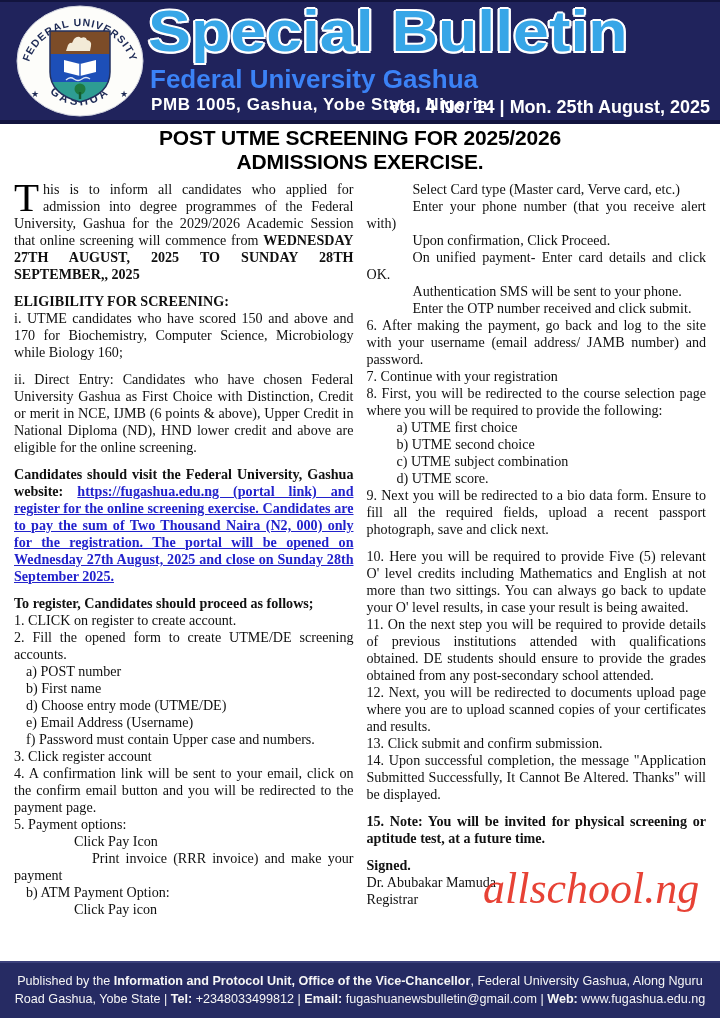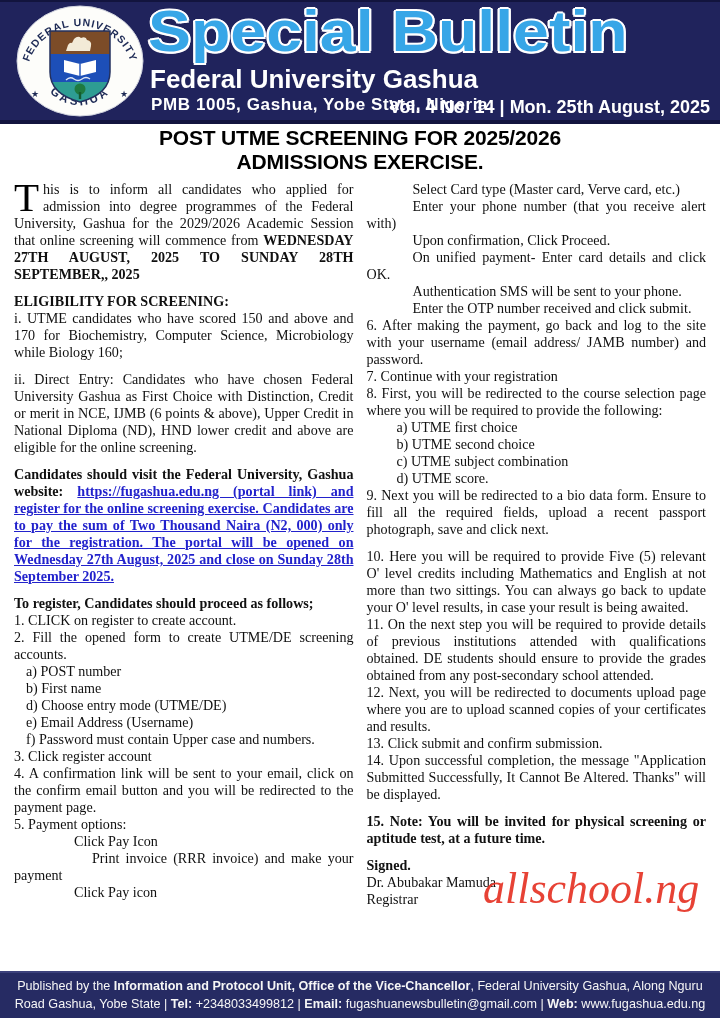--- a/index.html
+++ b/index.html
@@ -9,21 +9,21 @@
   
   .header{position:absolute;top:0;left:0;right:0;height:118px;background:#20235c;
           border-top:2px solid #12143e;border-bottom:4px solid #12143e;}
   .logo-wrap{position:absolute;left:14px;top:2px;width:132px;height:114px;}
   .head-block{position:absolute;left:147px;top:0;right:0;height:100%;}
   .bulletin-title{position:absolute;left:1px;top:-4px;white-space:nowrap;
       font-family:"Liberation Sans",sans-serif;font-weight:bold;font-size:57px;
       letter-spacing:0px;color:#37a6e7;transform:scaleX(1.13);transform-origin:0 50%;
       text-shadow:-2px 0 #fff,2px 0 #fff,0 -2px #fff,0 2px #fff,
                   -1.5px -1.5px #fff,1.5px -1.5px #fff,-1.5px 1.5px #fff,1.5px 1.5px #fff;}
-  .university-name{position:absolute;left:3px;top:62px;color:#ffffff;white-space:nowrap;
+  .university-name{position:absolute;left:3px;top:62px;color:#3b82f6;white-space:nowrap;
       font-family:"Liberation Sans",sans-serif;font-weight:bold;font-size:26px;}
   .address{position:absolute;left:4px;top:93px;color:#ffffff;white-space:nowrap;
       font-family:"Liberation Sans",sans-serif;font-weight:bold;font-size:17px;letter-spacing:.6px;}
   .issue{position:absolute;right:10px;bottom:2px;color:#ffffff;white-space:nowrap;
       font-family:"Liberation Sans",sans-serif;font-weight:bold;font-size:18px;}
 
   
   .content{position:absolute;top:122px;left:0;right:0;bottom:57px;overflow:hidden;}
   .doc-title{text-align:center;margin-top:4px;color:#000;
       font-family:"Liberation Sans",sans-serif;font-weight:bold;font-size:21px;
@@ -40,21 +40,21 @@
   .ind4{text-indent:60px;}
   .ind5{text-indent:78px;}
   .dropcap{float:left;font-size:41px;line-height:33px;padding:0 4px 0 0;color:#000;}
 
   
   .watermark{position:absolute;left:483px;top:867px;z-index:5;
       font-family:"Liberation Serif",serif;font-size:44px;line-height:1;
       color:#e6382b;opacity:.95;white-space:nowrap;font-style:italic;}
 
   
-  .footer{position:absolute;left:0;right:0;bottom:0;height:47px;background:#262b63;
+  .footer{position:absolute;left:0;right:0;bottom:0;height:57px;background:#262b63;
       border-top:2px solid #3c417c;display:flex;align-items:center;justify-content:center;
       padding:8px 12px;box-sizing:border-box;}
   .footer .blk{text-align:center;color:#f6f6f6;
       font-family:"Liberation Sans",sans-serif;font-size:12.6px;line-height:1.42;}
 </style>
 </head>
 <body>
 
 <div class="page">
 
@@ -121,20 +121,21 @@
           <div class="blk ind1"><span>a) POST number</span></div>
           <div class="blk ind1"><span>b) First name</span></div>
           <div class="blk ind1"><span>d) Choose entry mode (UTME/DE)</span></div>
           <div class="blk ind1"><span>e) Email Address (Username)</span></div>
           <div class="blk ind1"><span>f) Password must contain Upper case and numbers.</span></div>
           <div class="blk"><span>3. Click register account</span></div>
           <div class="blk"><span>4. A confirmation link will be sent to your email, click on the confirm email button and you will be redirected to the payment page.</span></div>
           <div class="blk"><span>5. Payment options:</span></div>
           <div class="blk ind4"><span>Click Pay Icon</span></div>
           <div class="blk ind5"><span>Print invoice (RRR invoice) and make your payment</span></div>
+          <div class="blk ind1"><span>b) ATM Payment Option:</span></div>
           <div class="blk ind4"><span>Click Pay icon</span></div>
         </div>
       <div class="col" id="col-right">
           <div class="blk ind3"><span>Select Card type (Master card, Verve card, etc.)</span></div>
           <div class="blk ind3"><span>Enter your phone number (that you receive alert with)</span></div>
           <div class="blk ind3"><span>Upon confirmation, Click Proceed.</span></div>
           <div class="blk ind3"><span>On unified payment- Enter card details and click OK.</span></div>
           <div class="blk ind3"><span>Authentication SMS will be sent to your phone.</span></div>
           <div class="blk ind3"><span>Enter the OTP number received and click submit.</span></div>
           <div class="blk"><span>6. After making the payment, go back and log to the site with your username (email address/ JAMB number) and password.</span></div>

